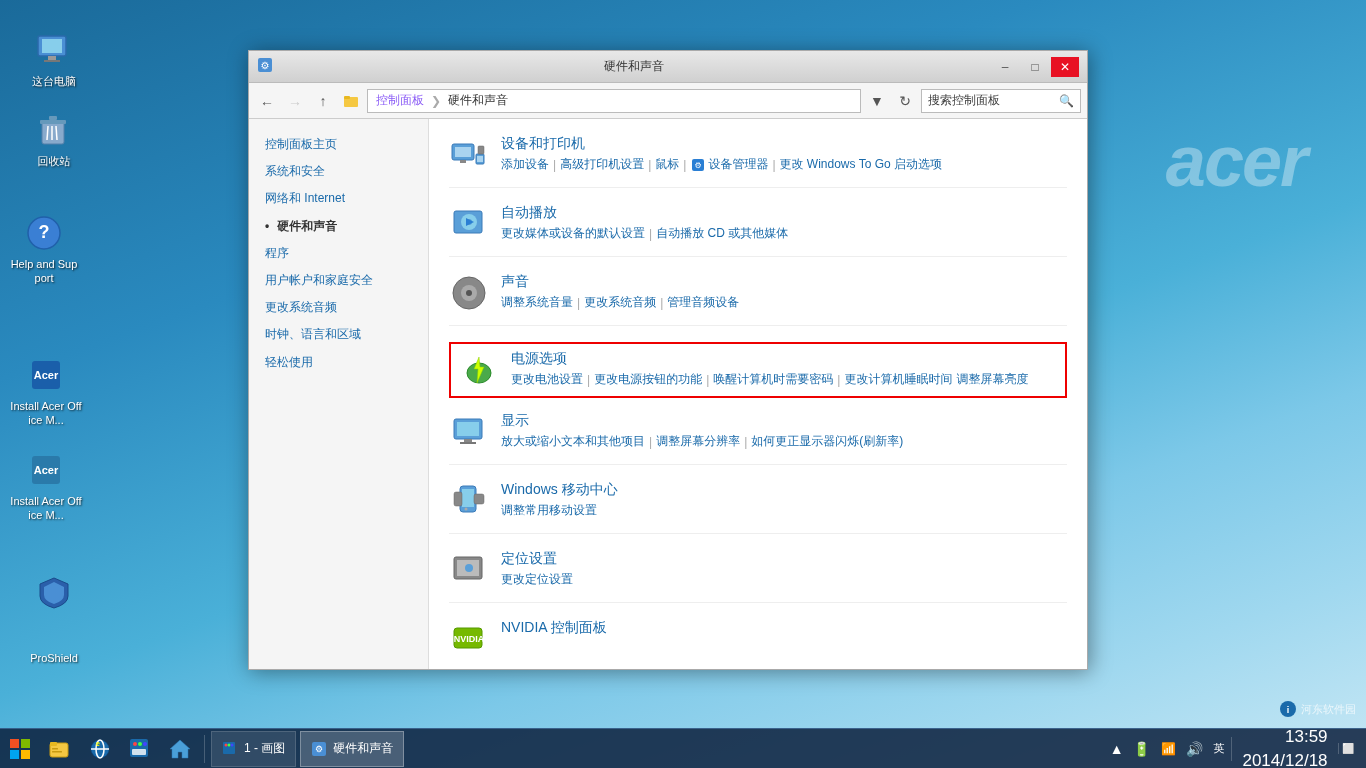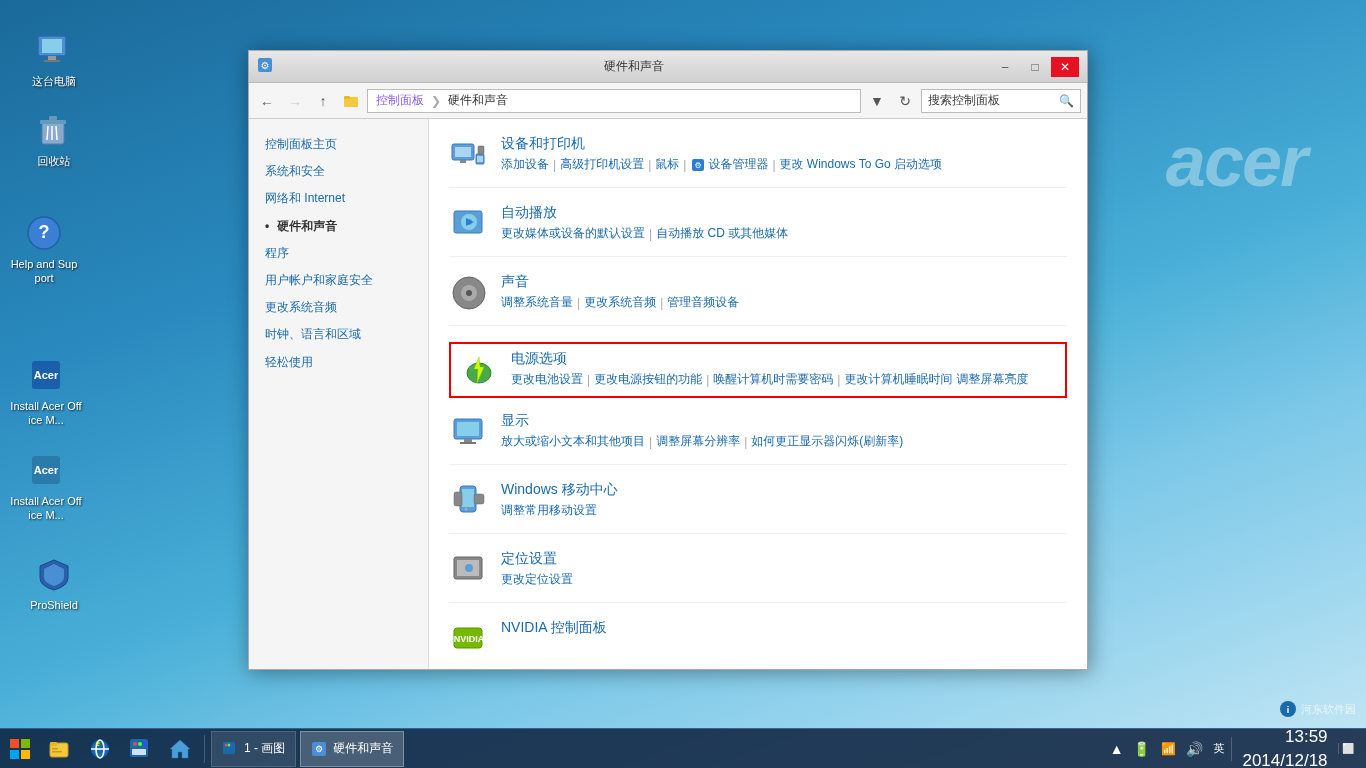--- a/index.html
+++ b/index.html
@@ -377,21 +377,21 @@
   <div class="desktop-icon" style="top:450px;left:10px;">
     <div class="icon-img">
       <svg width="36" height="36" viewBox="0 0 36 36">
         <rect x="4" y="4" width="28" height="28" rx="3" fill="#2a7aaa"></rect>
         <text x="18" y="22" text-anchor="middle" fill="white" font-size="11" font-weight="bold">Acer</text>
       </svg>
     </div>
     <span class="icon-label">Install Acer Office M...</span>
   </div>
 
-  <div class="desktop-icon" style="top:554px;left:18px;">
+  <div class="desktop-icon" style="top:572px;left:18px;gap:35px;">
     <div class="icon-img">
       <svg width="36" height="36" viewBox="0 0 36 36">
         <path d="M18 4 L32 10 L32 22 Q32 30 18 34 Q4 30 4 22 L4 10 Z" fill="#2a5faa" stroke="#1a4a8a" stroke-width="1"></path>
         <path d="M18 8 L28 13 L28 21 Q28 27 18 30 Q8 27 8 21 L8 13 Z" fill="#4a8fd4"></path>
       </svg>
     </div>
     <span class="icon-label">ProShield</span>
   </div>
 
   <div id="cp-window">

